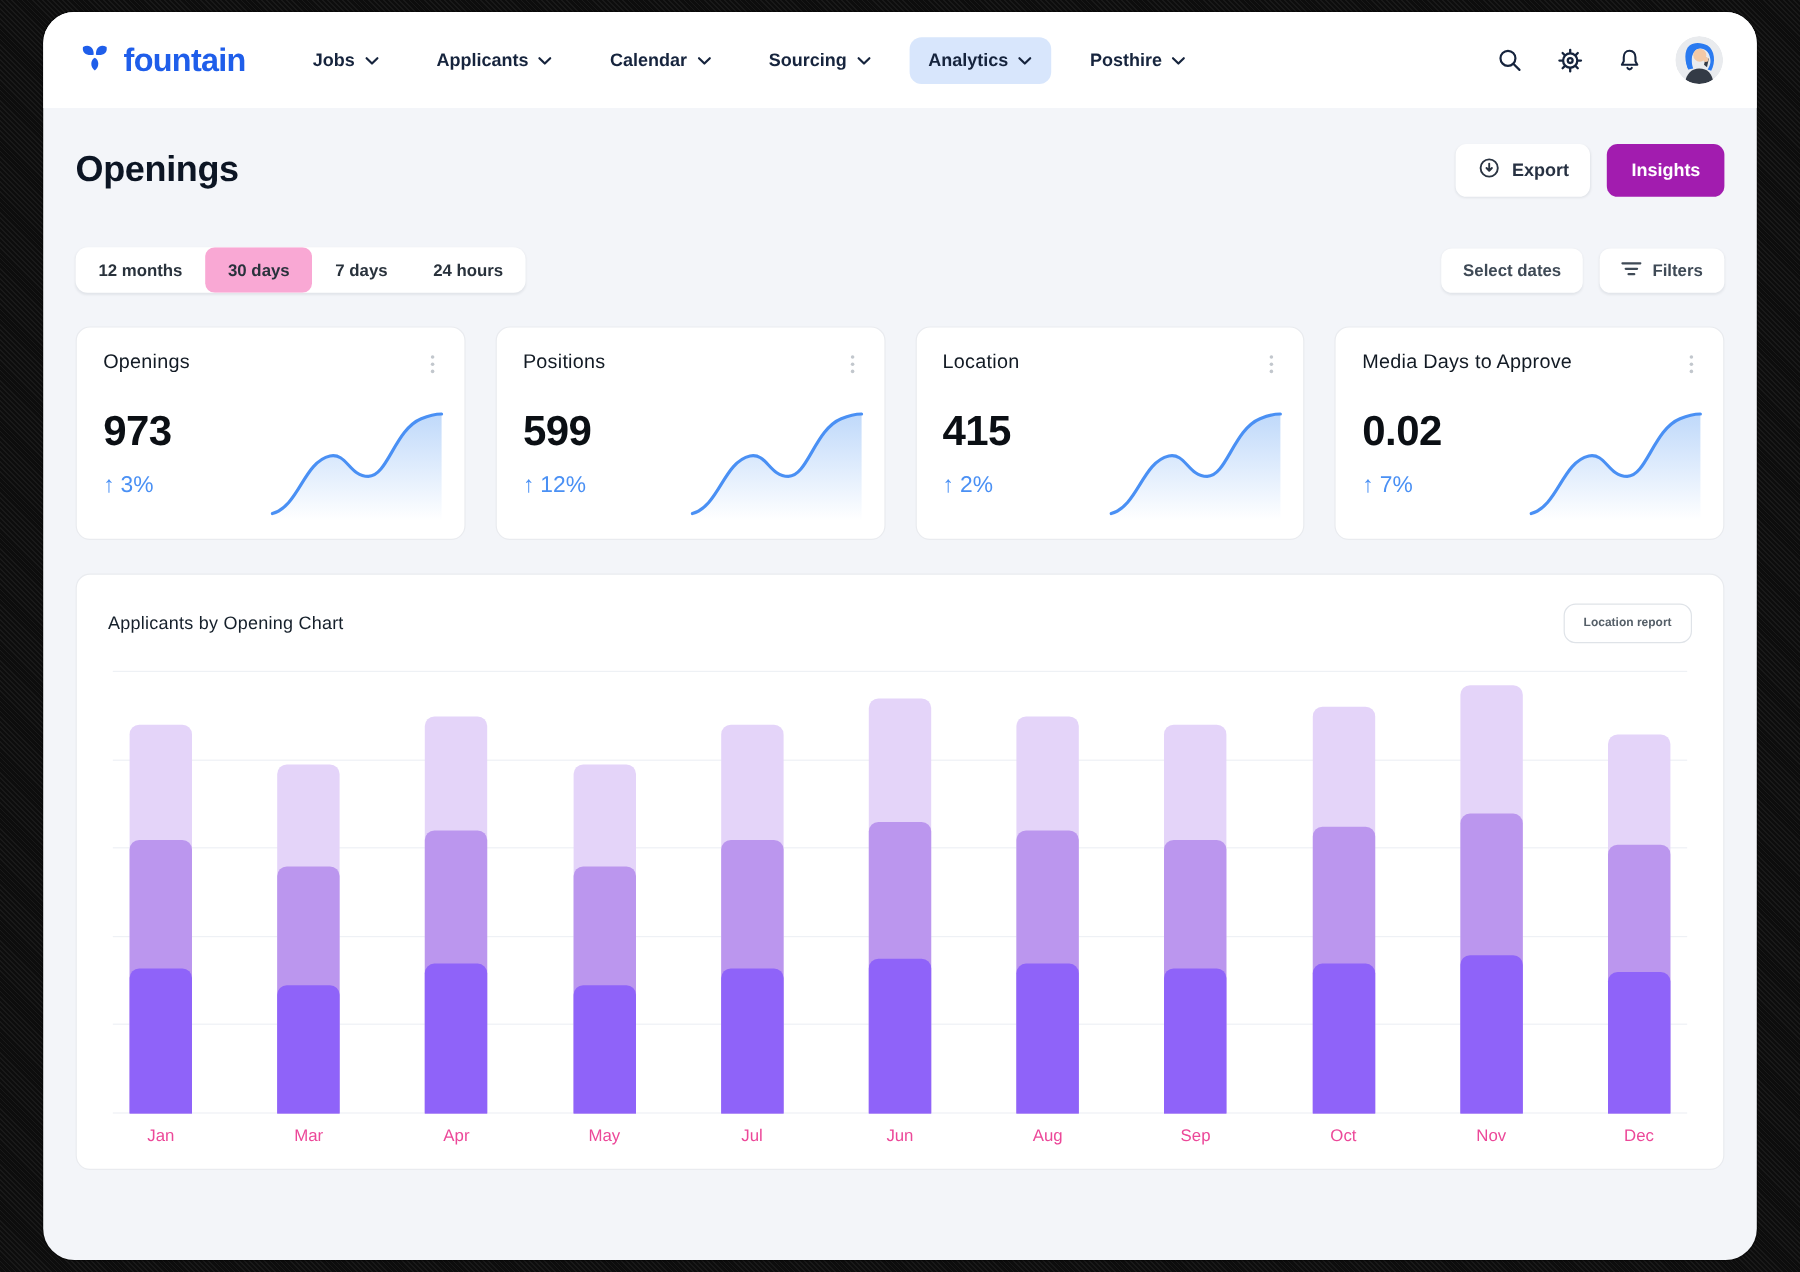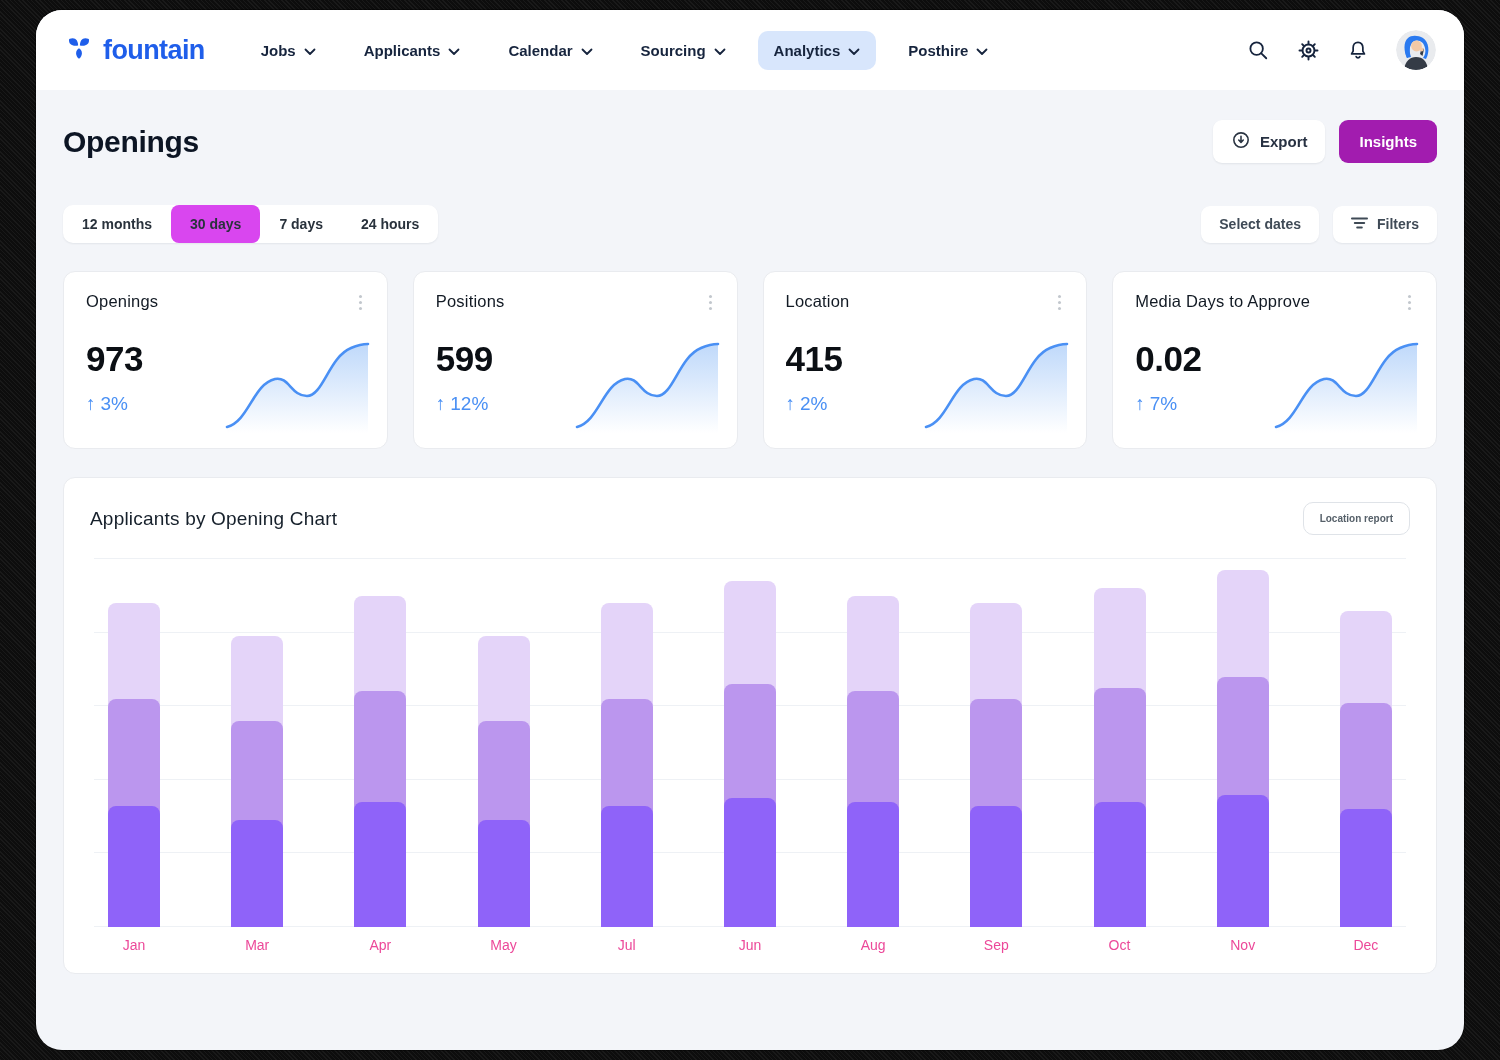--- a/index.html
+++ b/index.html
@@ -48,21 +48,21 @@
   .filter-row { margin-top:42px; display:flex; align-items:center; justify-content:space-between; }
   .tab-group {
     display:flex; background:#ffffff; border-radius:10px; overflow:hidden;
     box-shadow:0 1px 2px rgba(16,24,40,.07);
     justify-content:flex-end;
   }
   .tab {
     padding:11px 19px; font-size:14px; font-weight:700; color:#29323c; cursor:pointer;
     border-radius:8px; white-space:nowrap;
   }
-  .tab.selected { background:#d946ef; }
+  .tab.selected { background:#f9a8d4; }
   .filter-actions { display:flex; gap:14px; }
   .btn-ghost { background:#ffffff; color:#3f4a56; box-shadow:0 1px 2px rgba(16,24,40,.07); font-weight:700; font-size:14px; }
   
   .cards { margin-top:28px; display:grid; grid-template-columns:repeat(4,1fr); gap:25px; }
   .card {
     background:#ffffff; border:1px solid #e9ebef; border-radius:12px;
     padding:20px 22px; height:178px; position:relative; overflow:hidden;
   }
   .card-head { display:flex; justify-content:space-between; align-items:flex-start; }
   .card-title { font-size:16.5px; color:#121a24; letter-spacing:.2px; }
@@ -70,21 +70,21 @@
   .kebab i { width:3px; height:3px; border-radius:50%; background:#c2c7cd; display:block; }
   .card-value { font-size:35px; font-weight:700; color:#0b0f14; margin-top:26px; letter-spacing:-0.5px; }
   .card-delta { margin-top:14px; font-size:19px; color:#4a90f4; display:flex; align-items:center; gap:5px; font-weight:500; }
   .spark { position:absolute; right:14px; bottom:14px; width:152px; height:94px; }
   
   .chart-card {
     margin-top:28px; background:#ffffff; border:1px solid #e9ebef; border-radius:12px;
     padding:24px 26px 16px;
   }
   .chart-head { display:flex; align-items:center; justify-content:space-between; }
-  .chart-title { font-size:19px; color:#16202b; letter-spacing:.2px; }
+  .chart-title { font-size:15px; color:#16202b; letter-spacing:.2px; }
   .btn-outline {
     background:#ffffff; border:1px solid #dfe3e8; border-radius:10px; color:#566069;
     font-size:10px; font-weight:700; padding:10px 16px;
   }
   .plot-wrap { margin-top:24px; padding:0 4px 30px; }
   .plot { position:relative; height:368px; }
   .gridline { position:absolute; left:0; right:0; height:1px; background:#eef1f5; }
   .bars { position:absolute; inset:0; display:flex; justify-content:space-between; padding:0 14px; }
   .bar-col { position:relative; width:52px; height:100%; }
   .bar-seg { position:absolute; bottom:0; left:0; width:100%; border-radius:8px 8px 0 0; }

